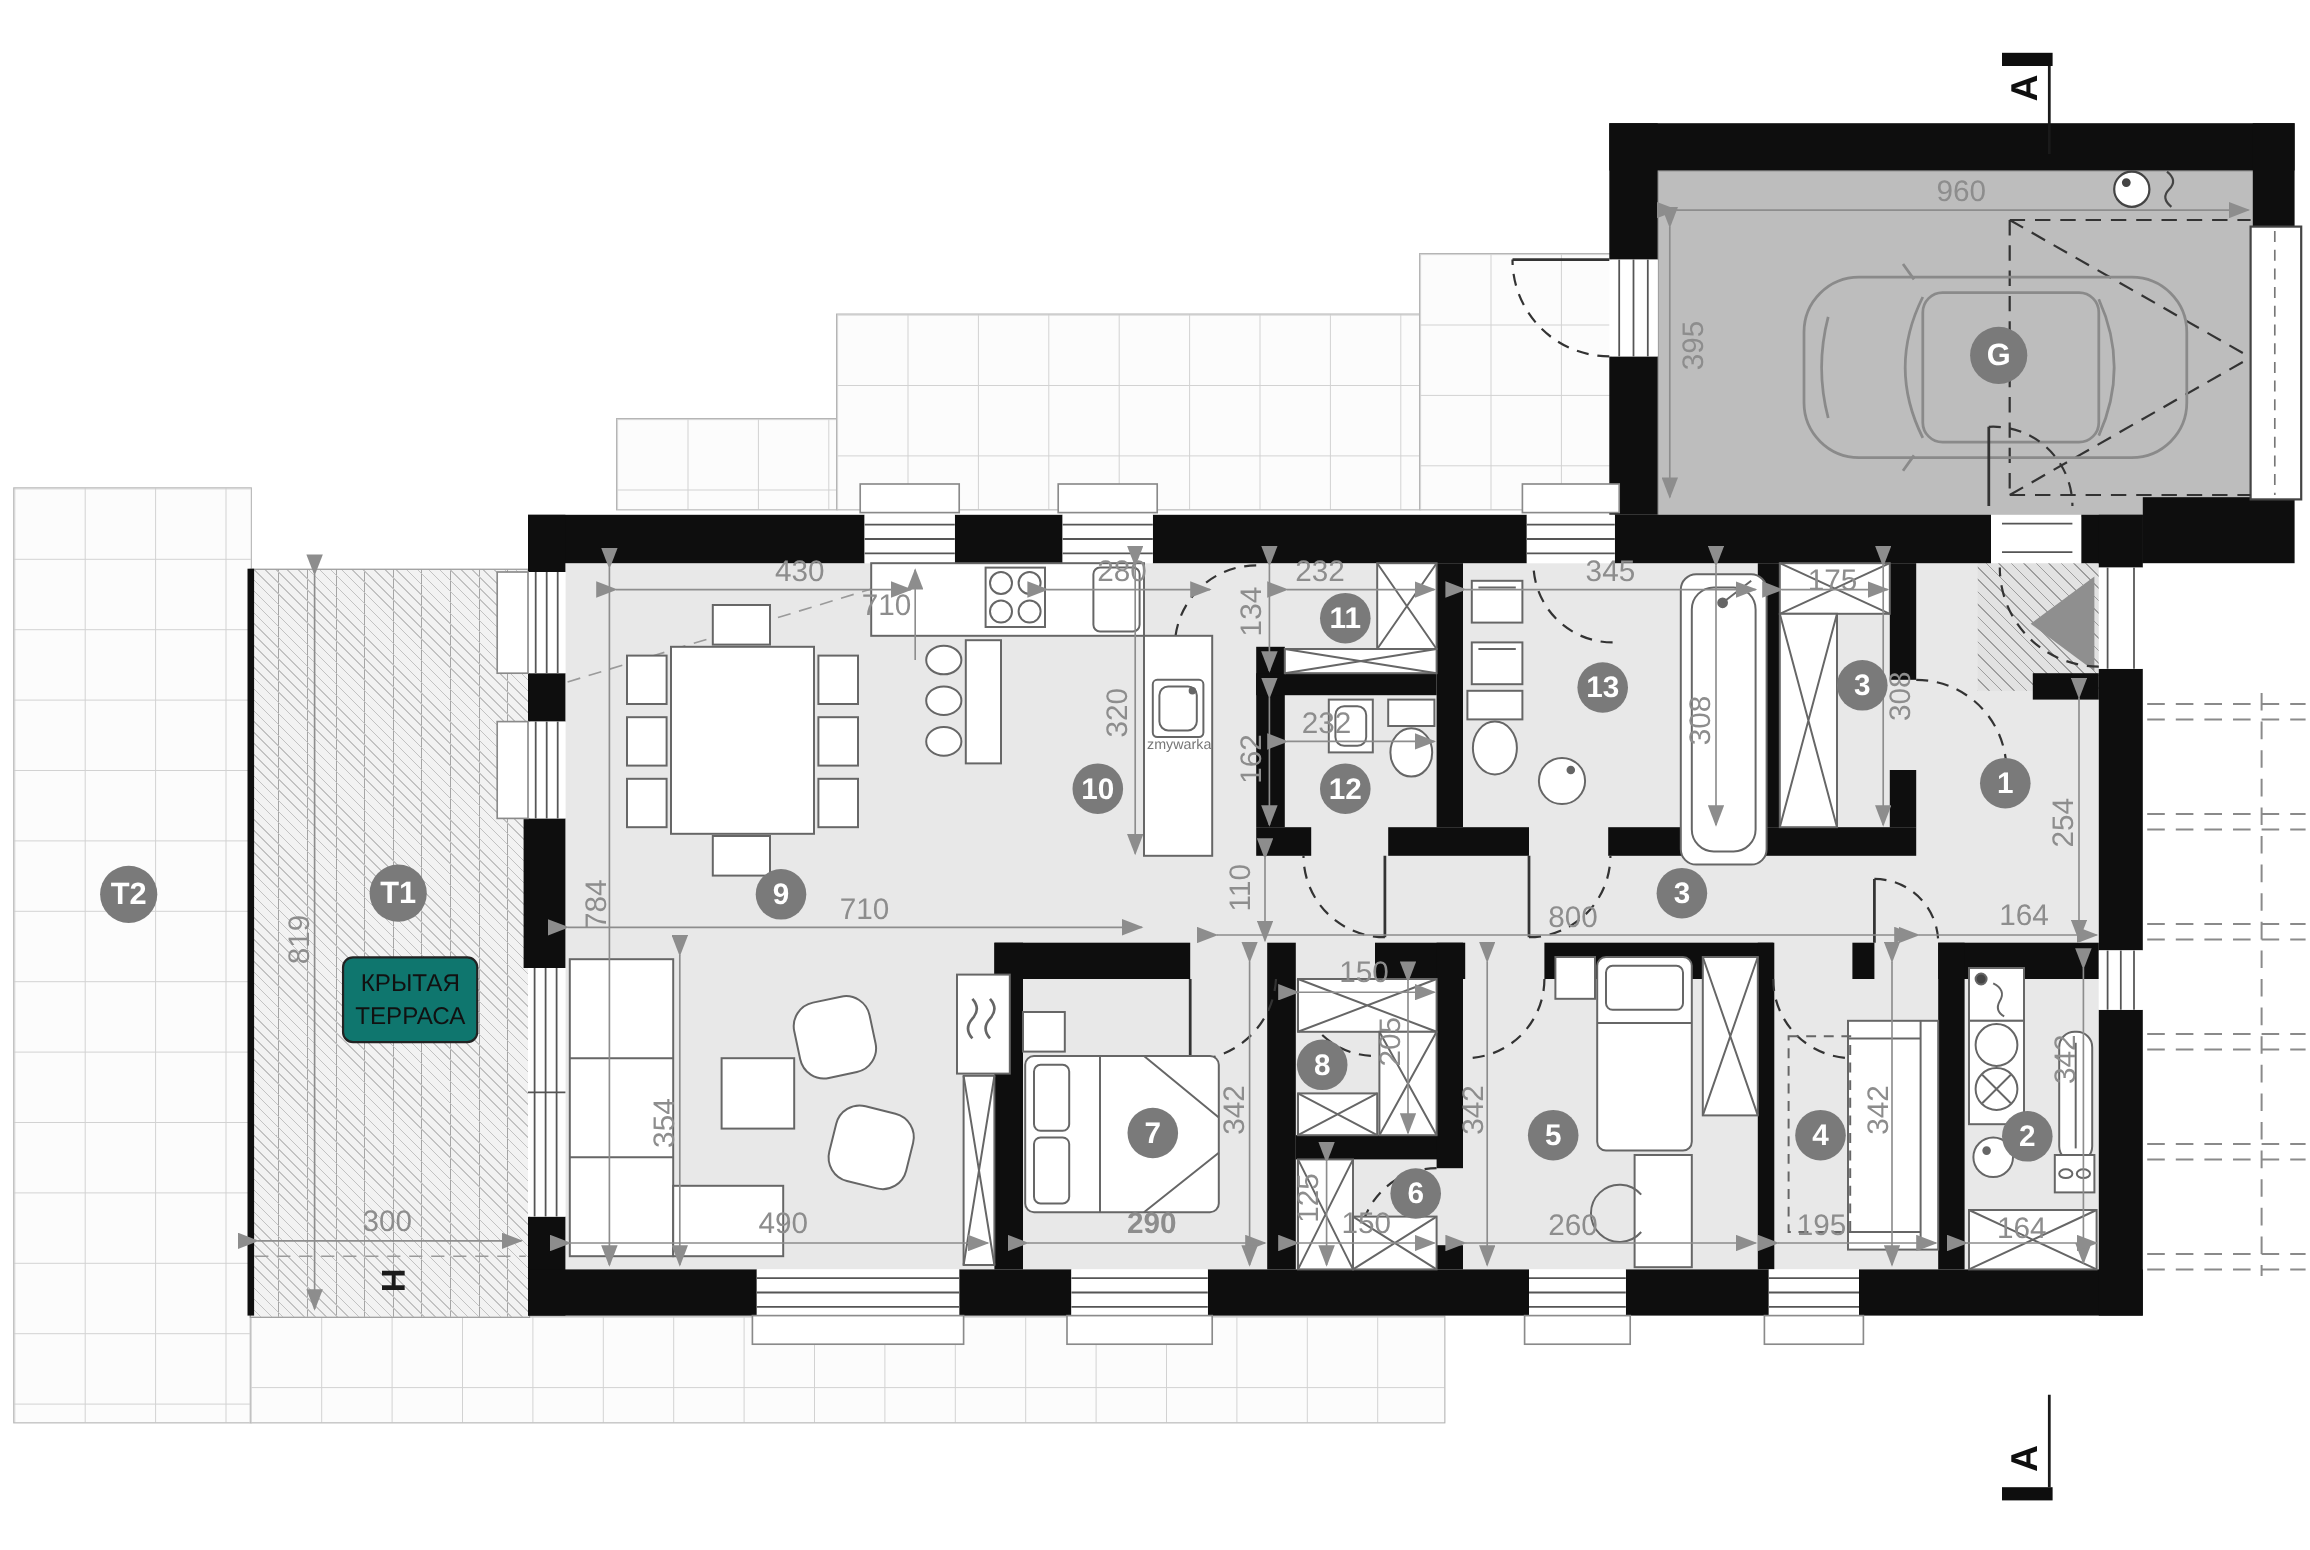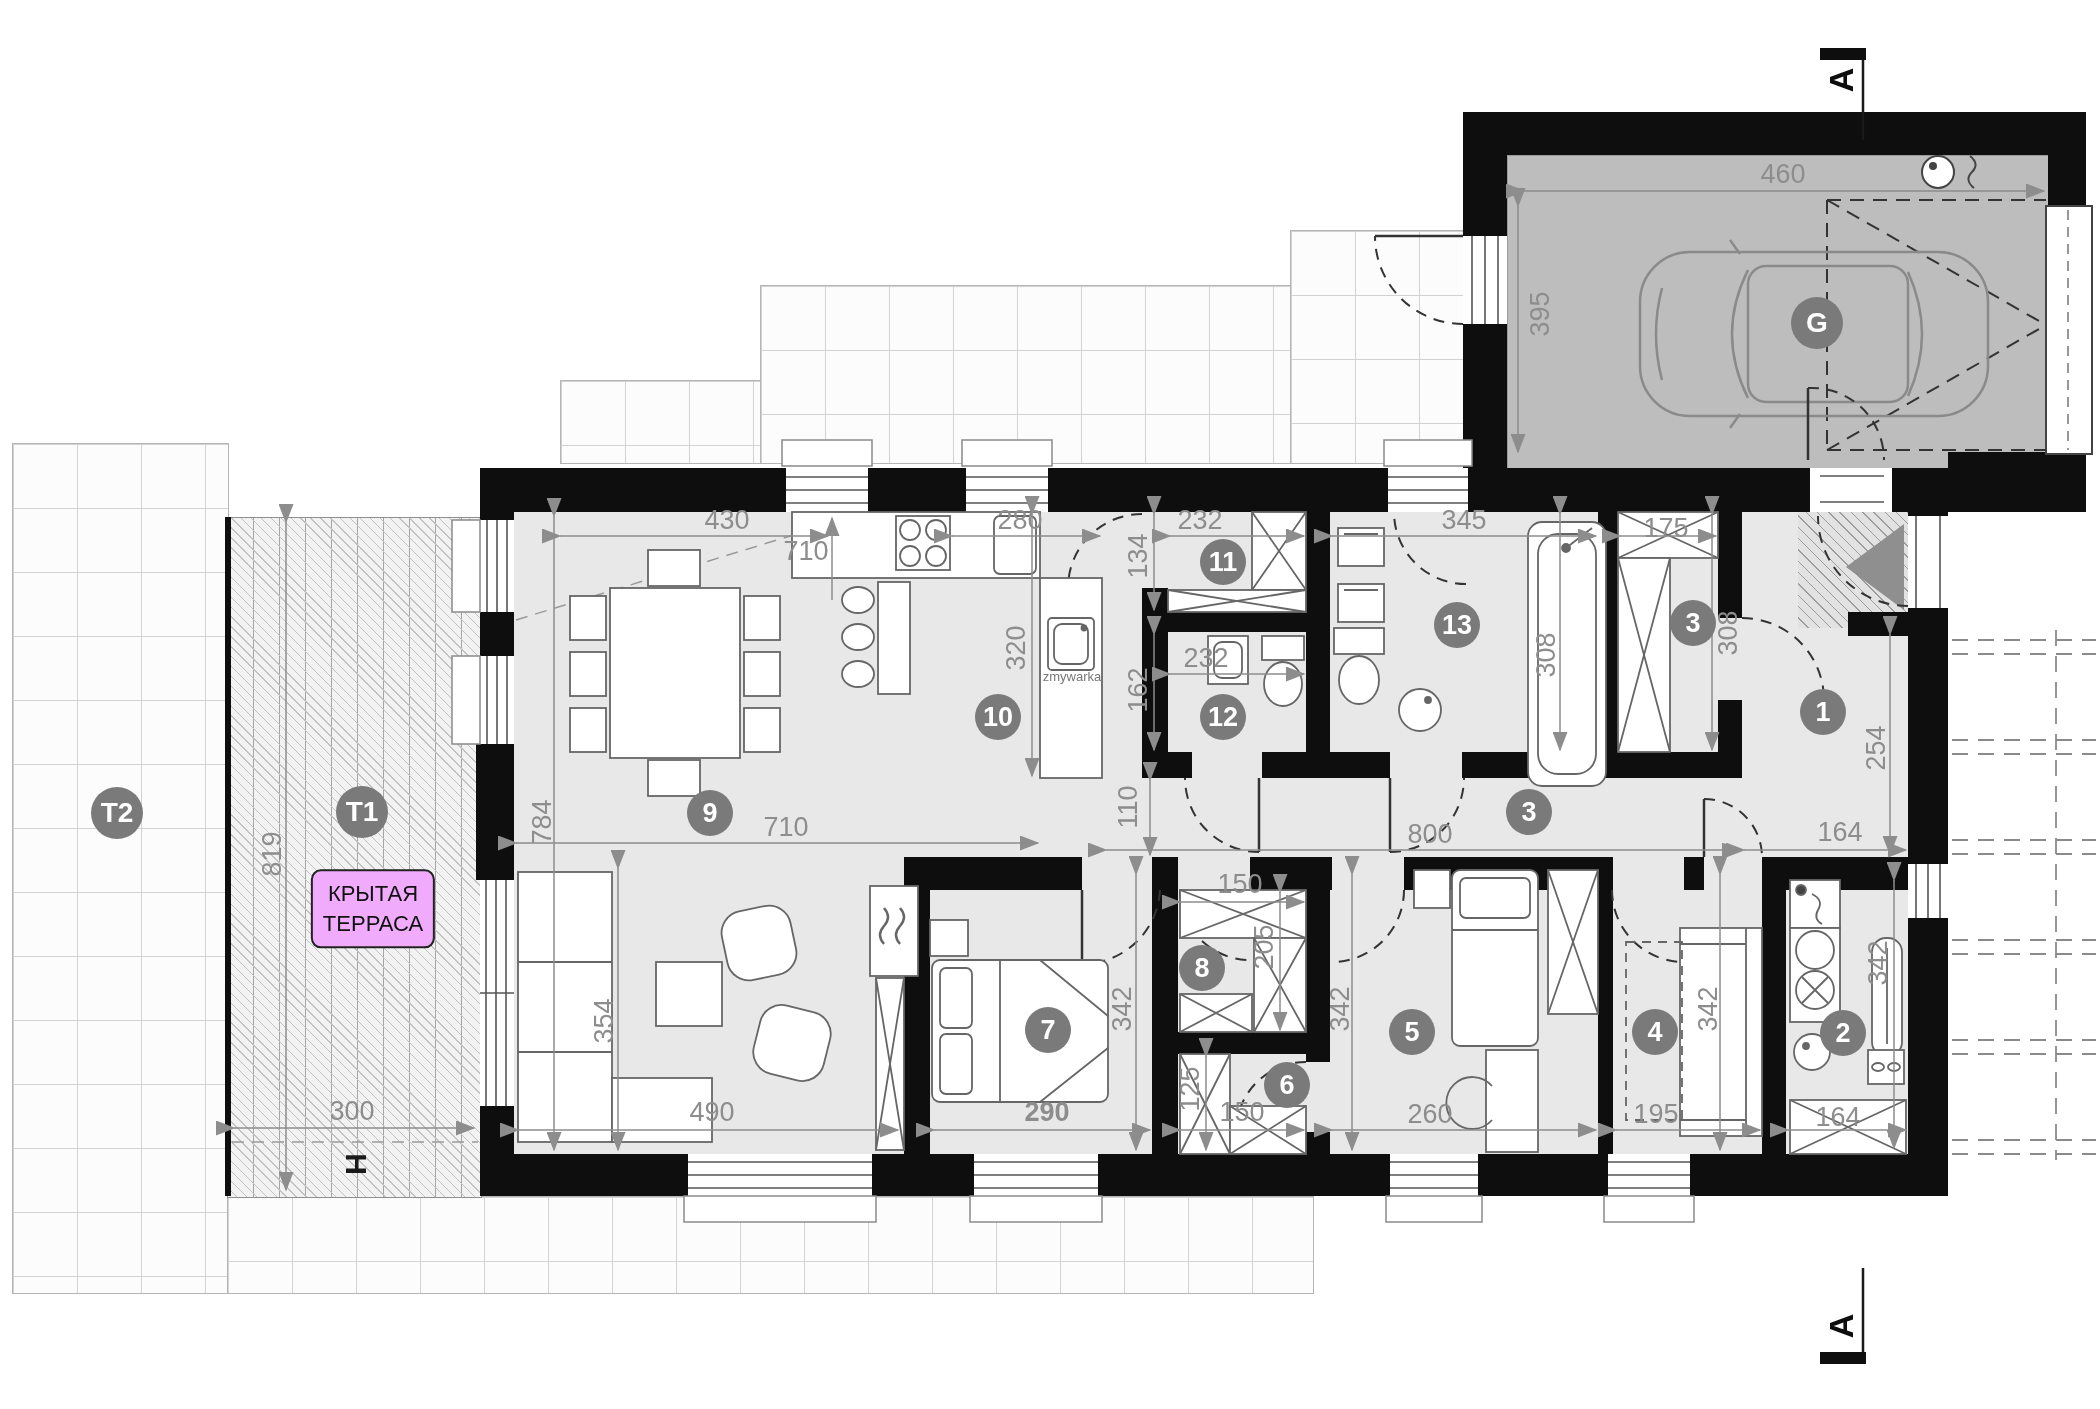--- a/index.html
+++ b/index.html
@@ -16,21 +16,21 @@
      border:1px solid #8f8f8f;}
   .vest{position:absolute;background-color:#e2e2e2;
      background-image:repeating-linear-gradient(45deg,transparent 0 7px,#9d9d9d 7px 8px);}
   .white{position:absolute;background:#fff;}
   .dim{position:absolute;color:#8d8d8d;font-size:27px;white-space:nowrap;transform:translate(-50%,-50%);line-height:1;}
   .dim.v{transform:translate(-50%,-50%) rotate(-90deg);}
   .rn{position:absolute;width:46px;height:46px;border-radius:50%;background:#7a7a7a;color:#fff;
       font-weight:bold;font-size:27px;display:flex;align-items:center;justify-content:center;
       transform:translate(-50%,-50%);line-height:1;}
   .rn.big{width:52px;height:52px;font-size:28px;}
-  .tlabel{position:absolute;background:#f0abfc;border:2px solid #222;border-radius:10px;
+  .tlabel{position:absolute;background:#0f766e;border:2px solid #222;border-radius:10px;
       padding:8px 10px;text-align:center;font-size:22px;color:#111;line-height:1.35;transform:translate(-50%,-50%);}
   .secbar{position:absolute;background:#0e0e0e;}
   .secA{position:absolute;font-size:34px;font-weight:bold;color:#0e0e0e;transform:translate(-50%,-50%) rotate(-90deg);line-height:1;}
   .hcol{position:absolute;font-size:30px;font-weight:bold;color:#1a1a1a;transform:translate(-50%,-50%) rotate(90deg);line-height:1;}
   .note{position:absolute;font-size:13px;color:#777;transform:translate(-50%,-50%);}
   .tri{position:absolute;width:0;height:0;border-top:43px solid transparent;border-bottom:43px solid transparent;border-right:58px solid #8f8f8f;}
   svg.ov{position:absolute;left:0;top:0;}
 </style>
 </head>
 <body>
@@ -373,21 +373,21 @@
       <line x1="1616" y1="1130" x2="1760" y2="1130"></line>
       <line x1="1894" y1="880" x2="1894" y2="1148"></line>
       <line x1="1788" y1="1130" x2="1906" y2="1130"></line>
       <line x1="234" y1="1128" x2="474" y2="1128"></line>
     </g>
     <g stroke="#8d8d8d" stroke-width="1.5" fill="none" marker-end="url(#ar)">
       <line x1="832" y1="600" x2="832" y2="518"></line>
     </g>
   </svg>
 
-  <span class="dim" style="left:1783px;top:174px;">460</span>
+  <span class="dim" style="left:1783px;top:174px;">960</span>
   <span class="dim v" style="left:1540px;top:314px;">395</span>
   <span class="dim" style="left:690px;top:520px;margin-left:37px;">430</span>
   <span class="dim" style="left:806px;top:551px;">710</span>
   <span class="dim" style="left:1020px;top:520px;">280</span>
   <span class="dim" style="left:1200px;top:520px;">232</span>
   <span class="dim" style="left:1464px;top:520px;">345</span>
   <span class="dim" style="left:1666px;top:528px;">175</span>
   <span class="dim v" style="left:1138px;top:556px;">134</span>
   <span class="dim v" style="left:1016px;top:648px;">320</span>
   <span class="dim v" style="left:1138px;top:690px;">162</span>

